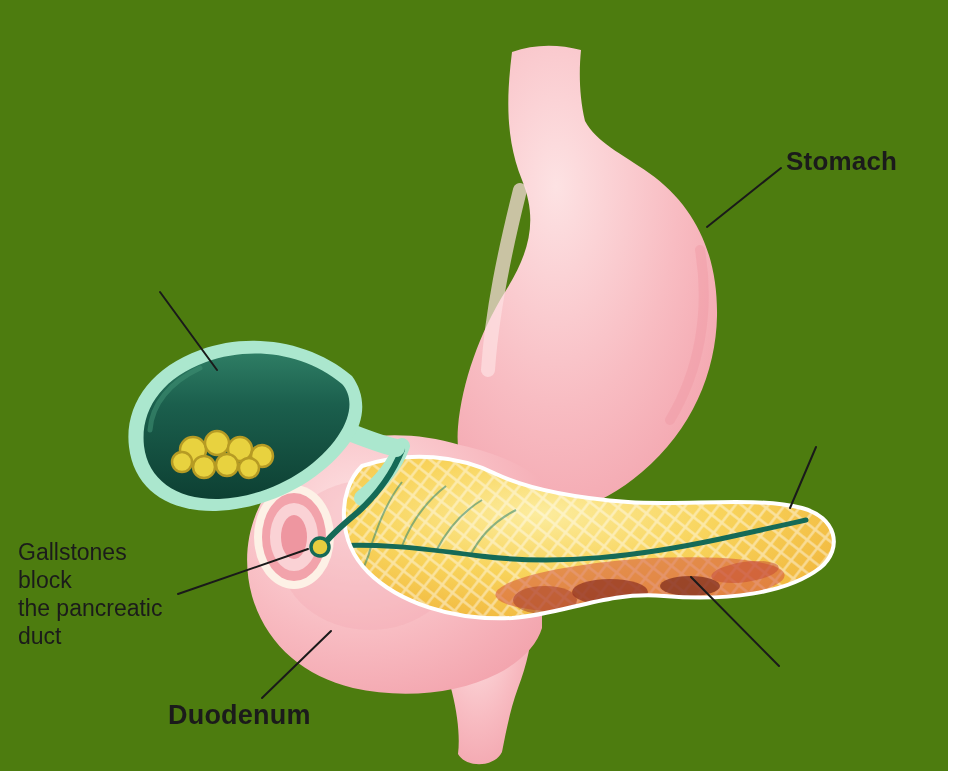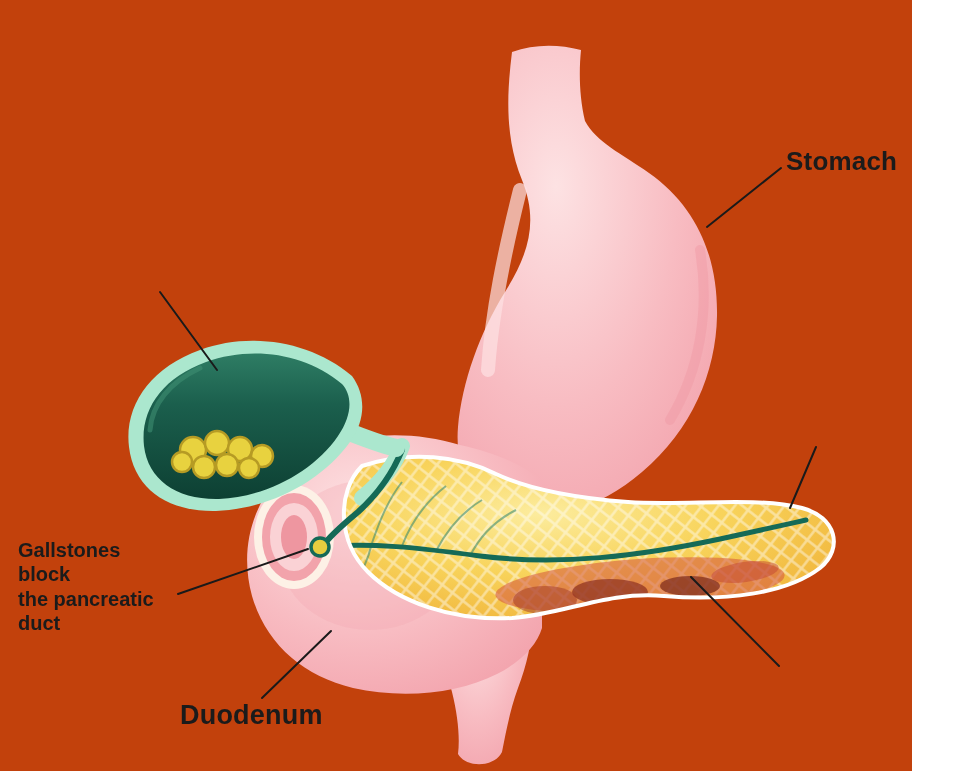--- a/index.html
+++ b/index.html
@@ -1,23 +1,23 @@
 <!DOCTYPE html>
 <html><head>
 <meta charset="utf-8">
 <style>
   html,body{margin:0;padding:0;background:#ffffff;}
   .canvas{
-    position:relative;width:912px;height:771px;background:#c2410c;
-    font-family:"Liberation Sans",sans-serif;overflow:hidden;
+    position:relative;width:912px;height:771px;background:#4d7c0f;
+    font-family:"Liberation Sans",sans-serif;overflow:hidden;padding-left:36px;
   }
   .canvas svg{position:absolute;left:0;top:0;}
   .label{position:absolute;color:#1b1b1b;}
   .label.bold{font-weight:bold;font-size:26px;letter-spacing:0.2px;}
-  .label.regular{font-size:20px;font-weight:700;}
+  .label.regular{font-size:23px;font-weight:400;}
   .multiline{white-space:pre-line;line-height:1.22;}
 </style>
 </head>
 <body>
 
 <div class="canvas">
 
   <svg width="960" height="771" viewBox="0 0 960 771">
     <defs>
       <radialGradient id="pinkRad" cx="38%" cy="30%" r="85%">
@@ -121,16 +121,16 @@
 
   <div class="label bold" style="left:786px;top:146px;">Stomach</div>
 
 
 
   <div class="label regular multiline" style="left:18px;top:538px;">Gallstones
 block
 the pancreatic
 duct</div>
 
-  <div class="label bold" style="left:180px;top:700px;font-size:27px;">Duodenum</div>
+  <div class="label bold" style="left:168px;top:700px;font-size:27px;">Duodenum</div>
 
 
 </div>
 
 </body></html>

